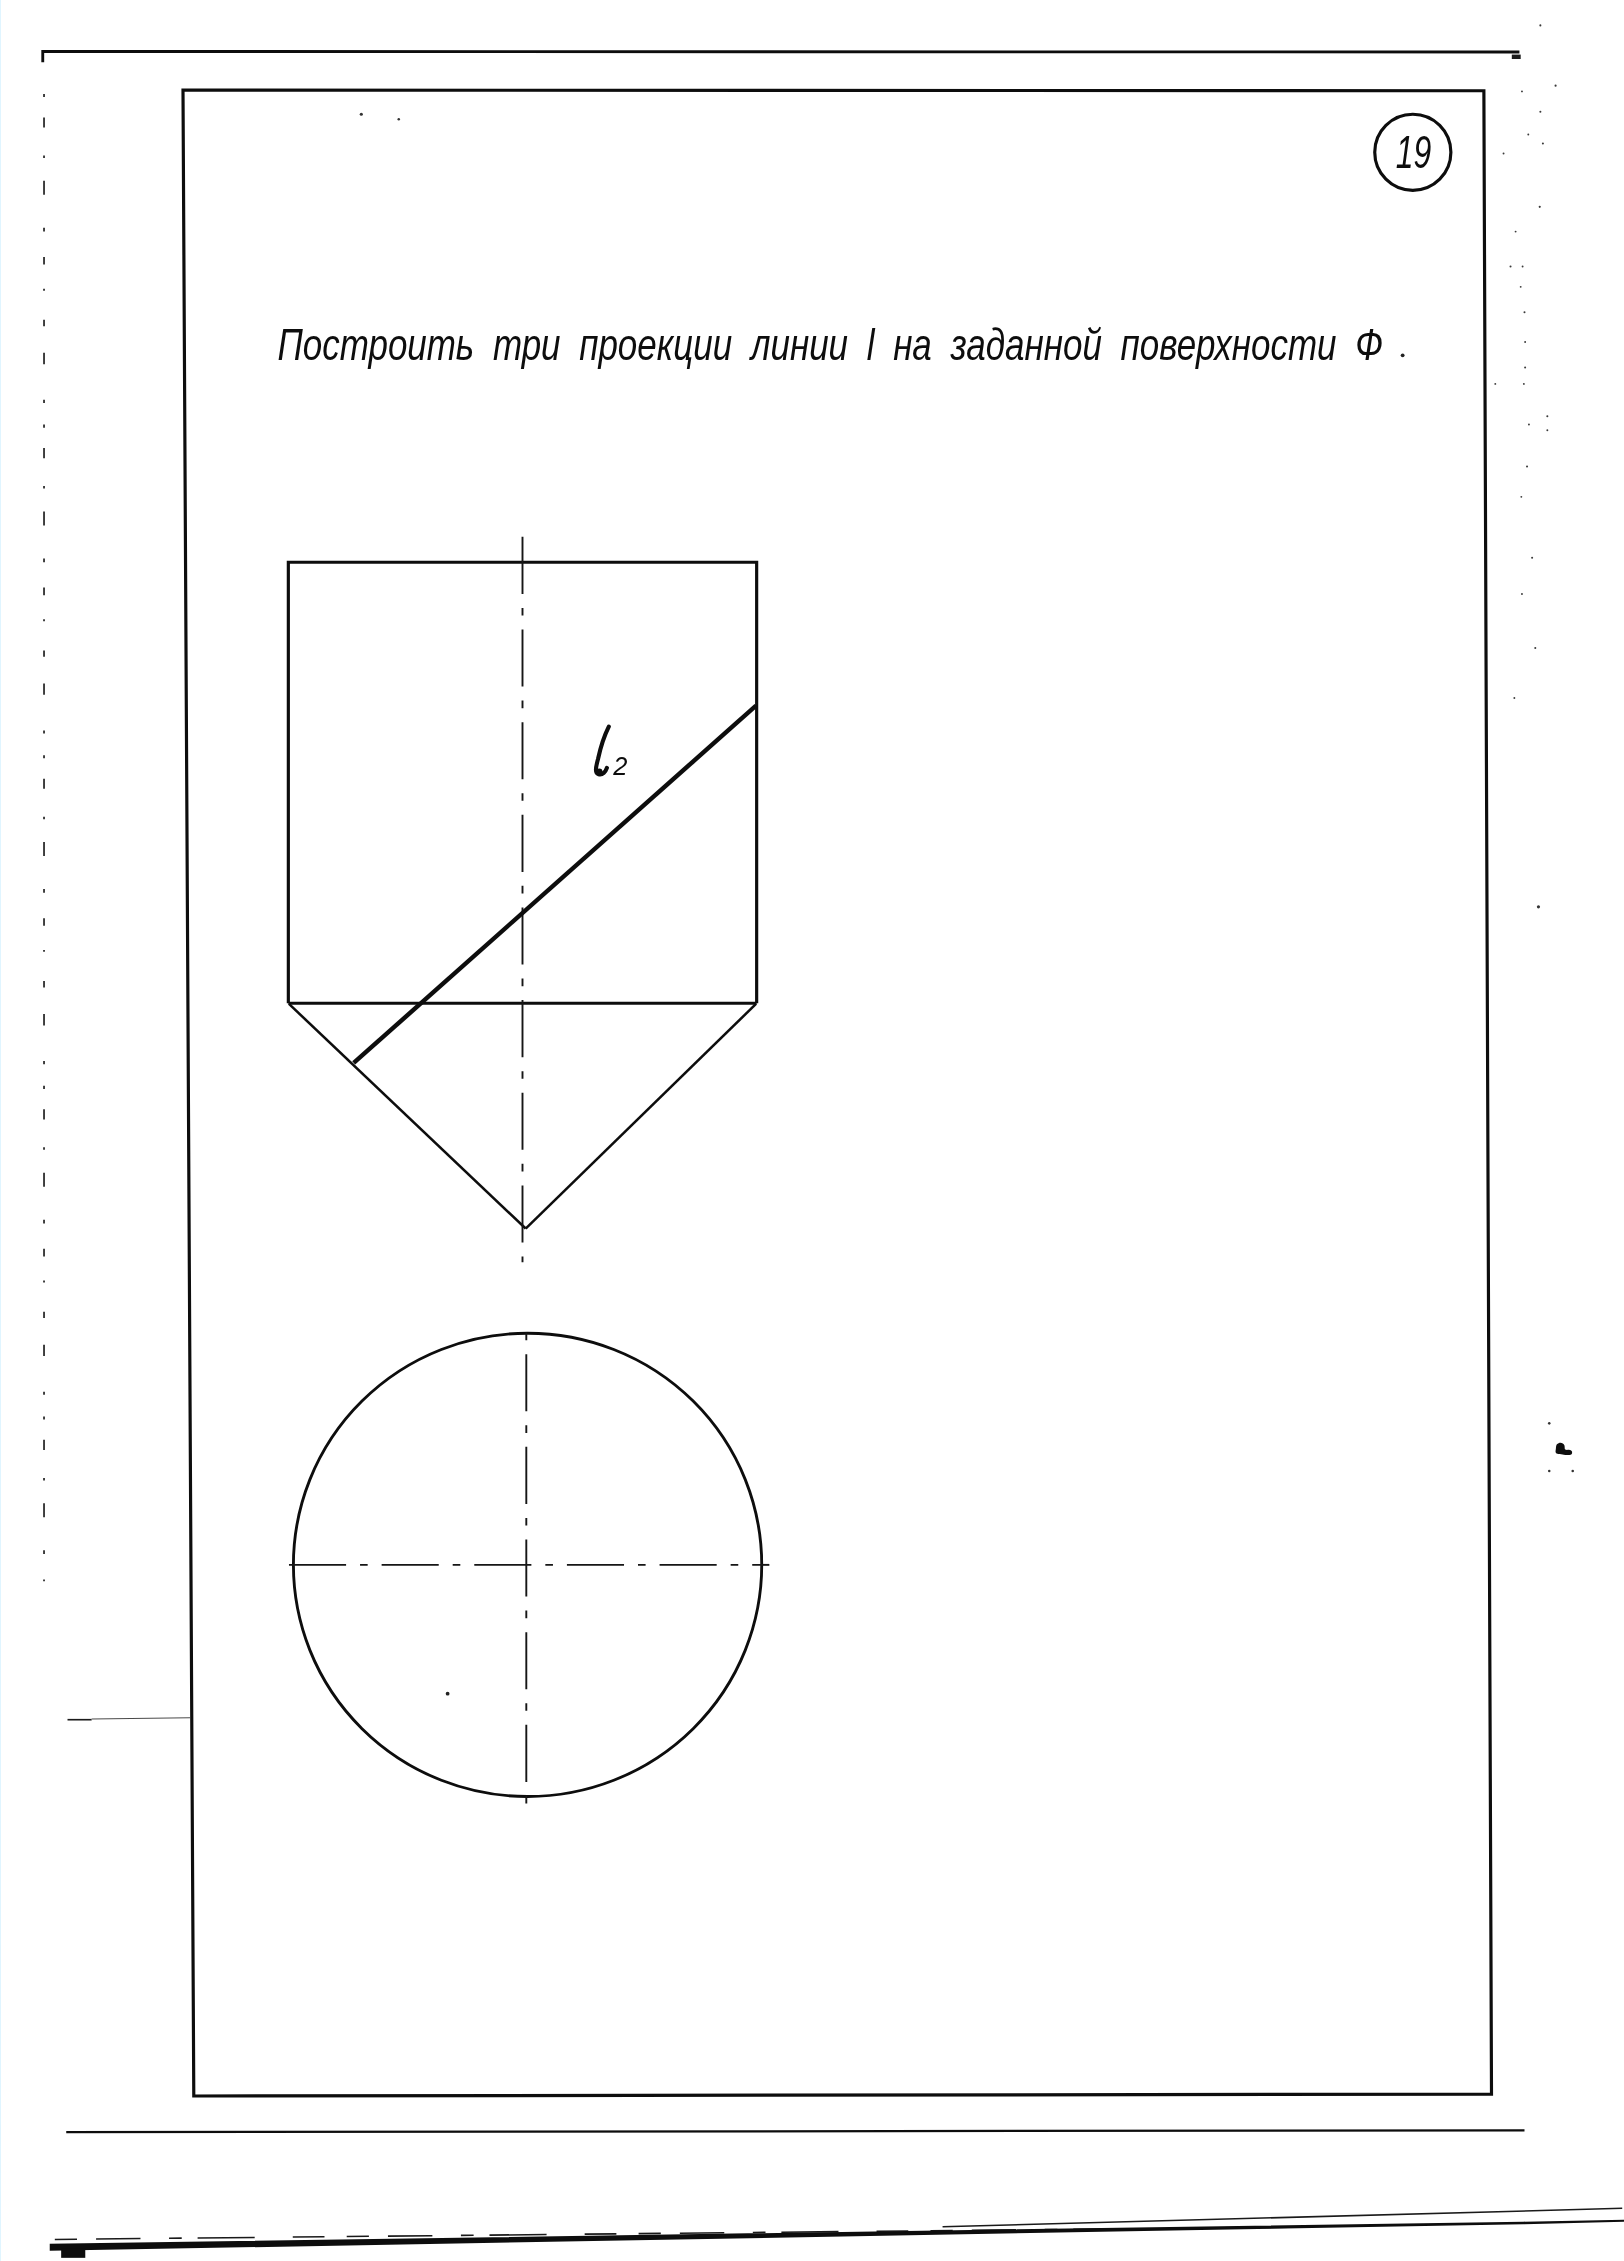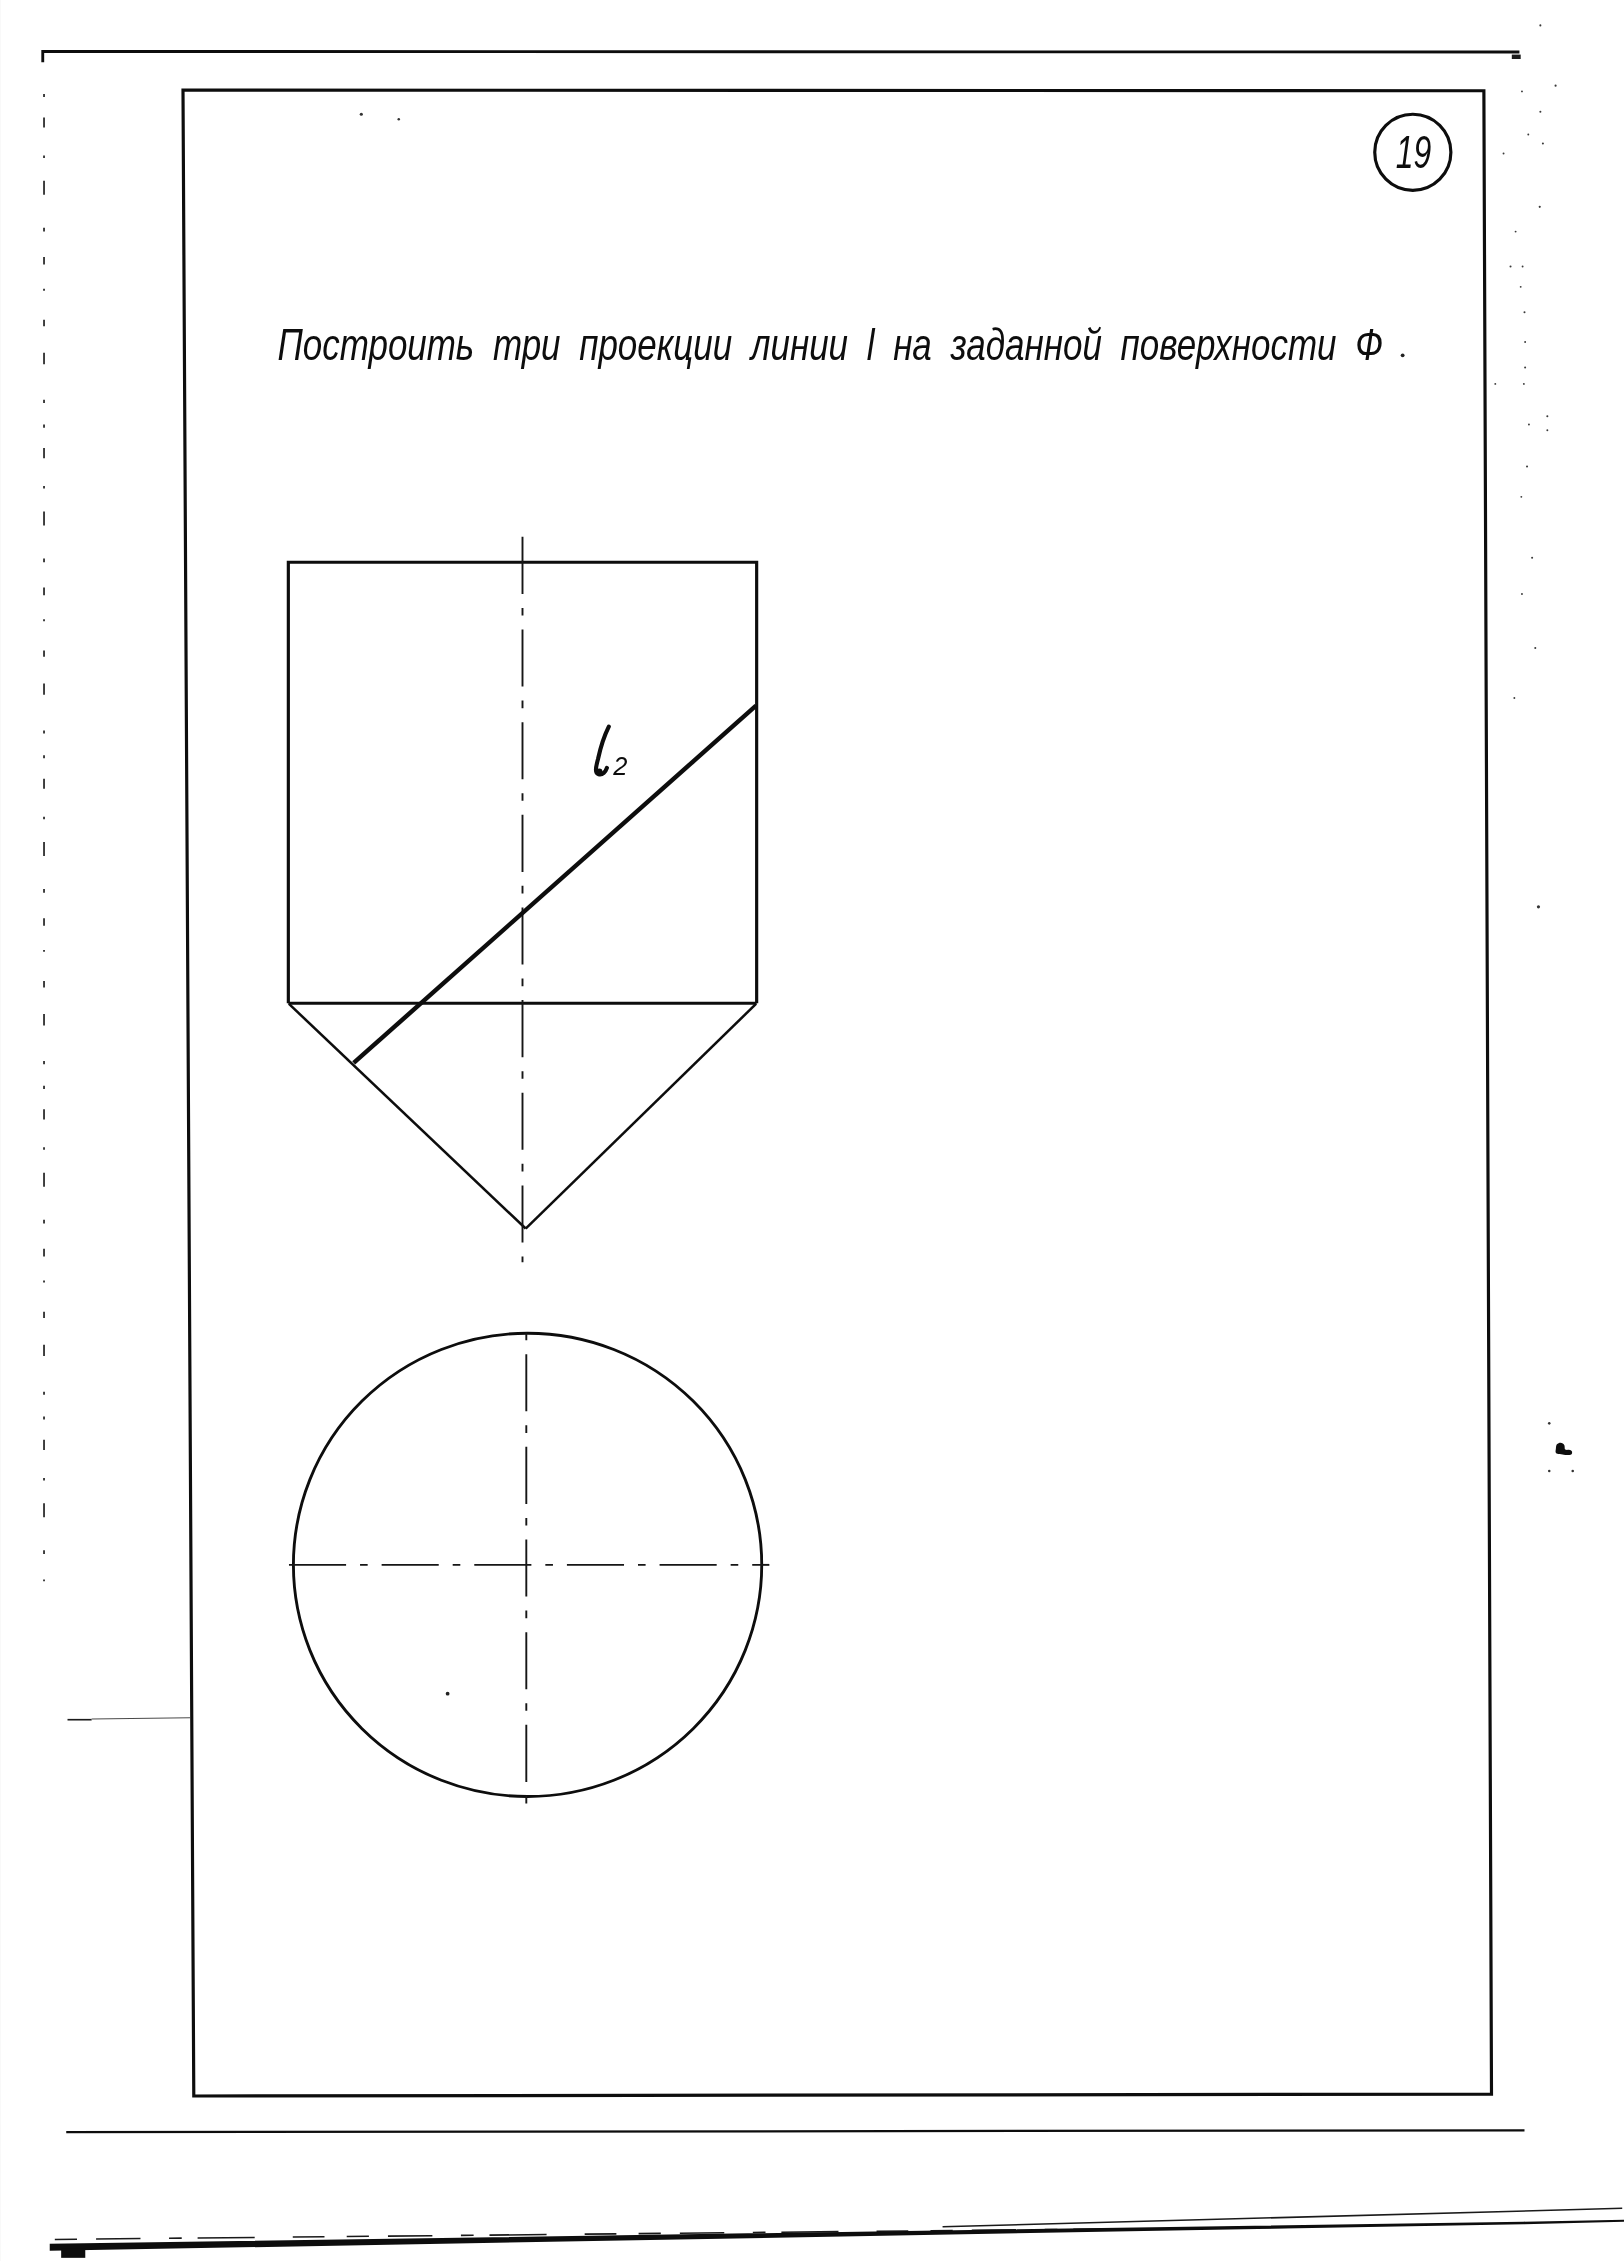--- a/index.html
+++ b/index.html
@@ -1,16 +1,16 @@
 <!DOCTYPE html>
 <html style="font-size:10.2px"><head>
 <meta charset="utf-8">
 <style>
   html,body{margin:0;padding:0;background:#fff;}
-  .page{position:relative;width:1625px;height:2261px;background:#e5e5e5;overflow:hidden;
+  .page{position:relative;width:1625px;height:2261px;background:#7dd3fc;overflow:hidden;
         font-family:"Liberation Sans", sans-serif;}
   svg{position:absolute;left:0;top:0;}
 </style>
 </head>
 <body>
 <div class="page">
 <svg width="1625" height="2261" viewBox="0 0 2560 3563" xmlns="http://www.w3.org/2000/svg">
 
   <rect x="0" y="0" width="2560" height="3563" fill="#ffffff"></rect>
 

